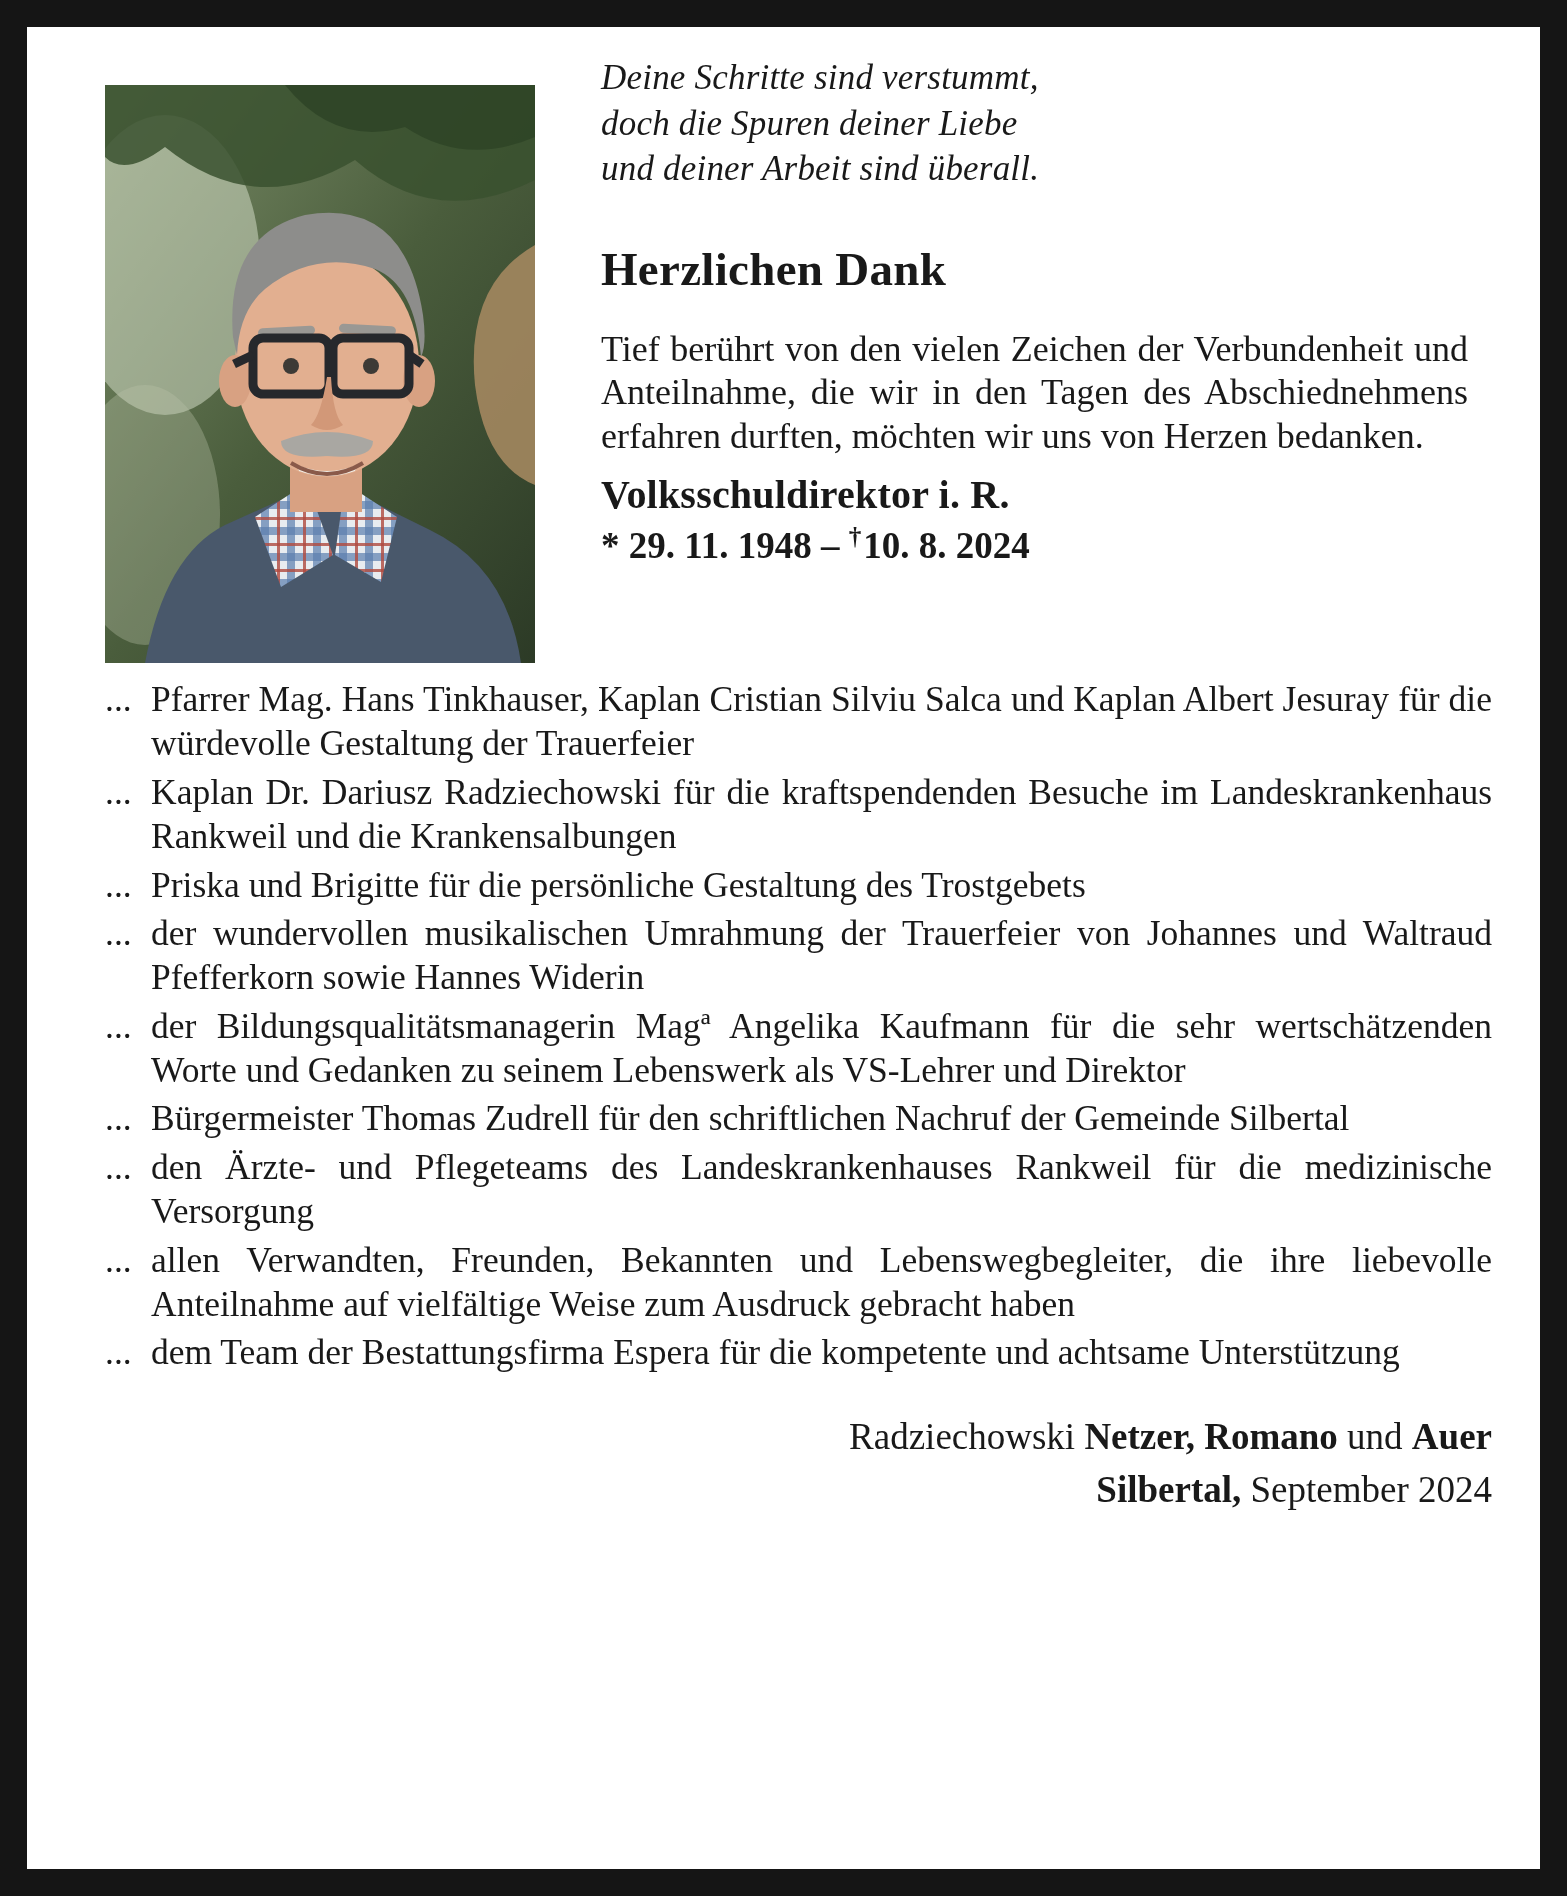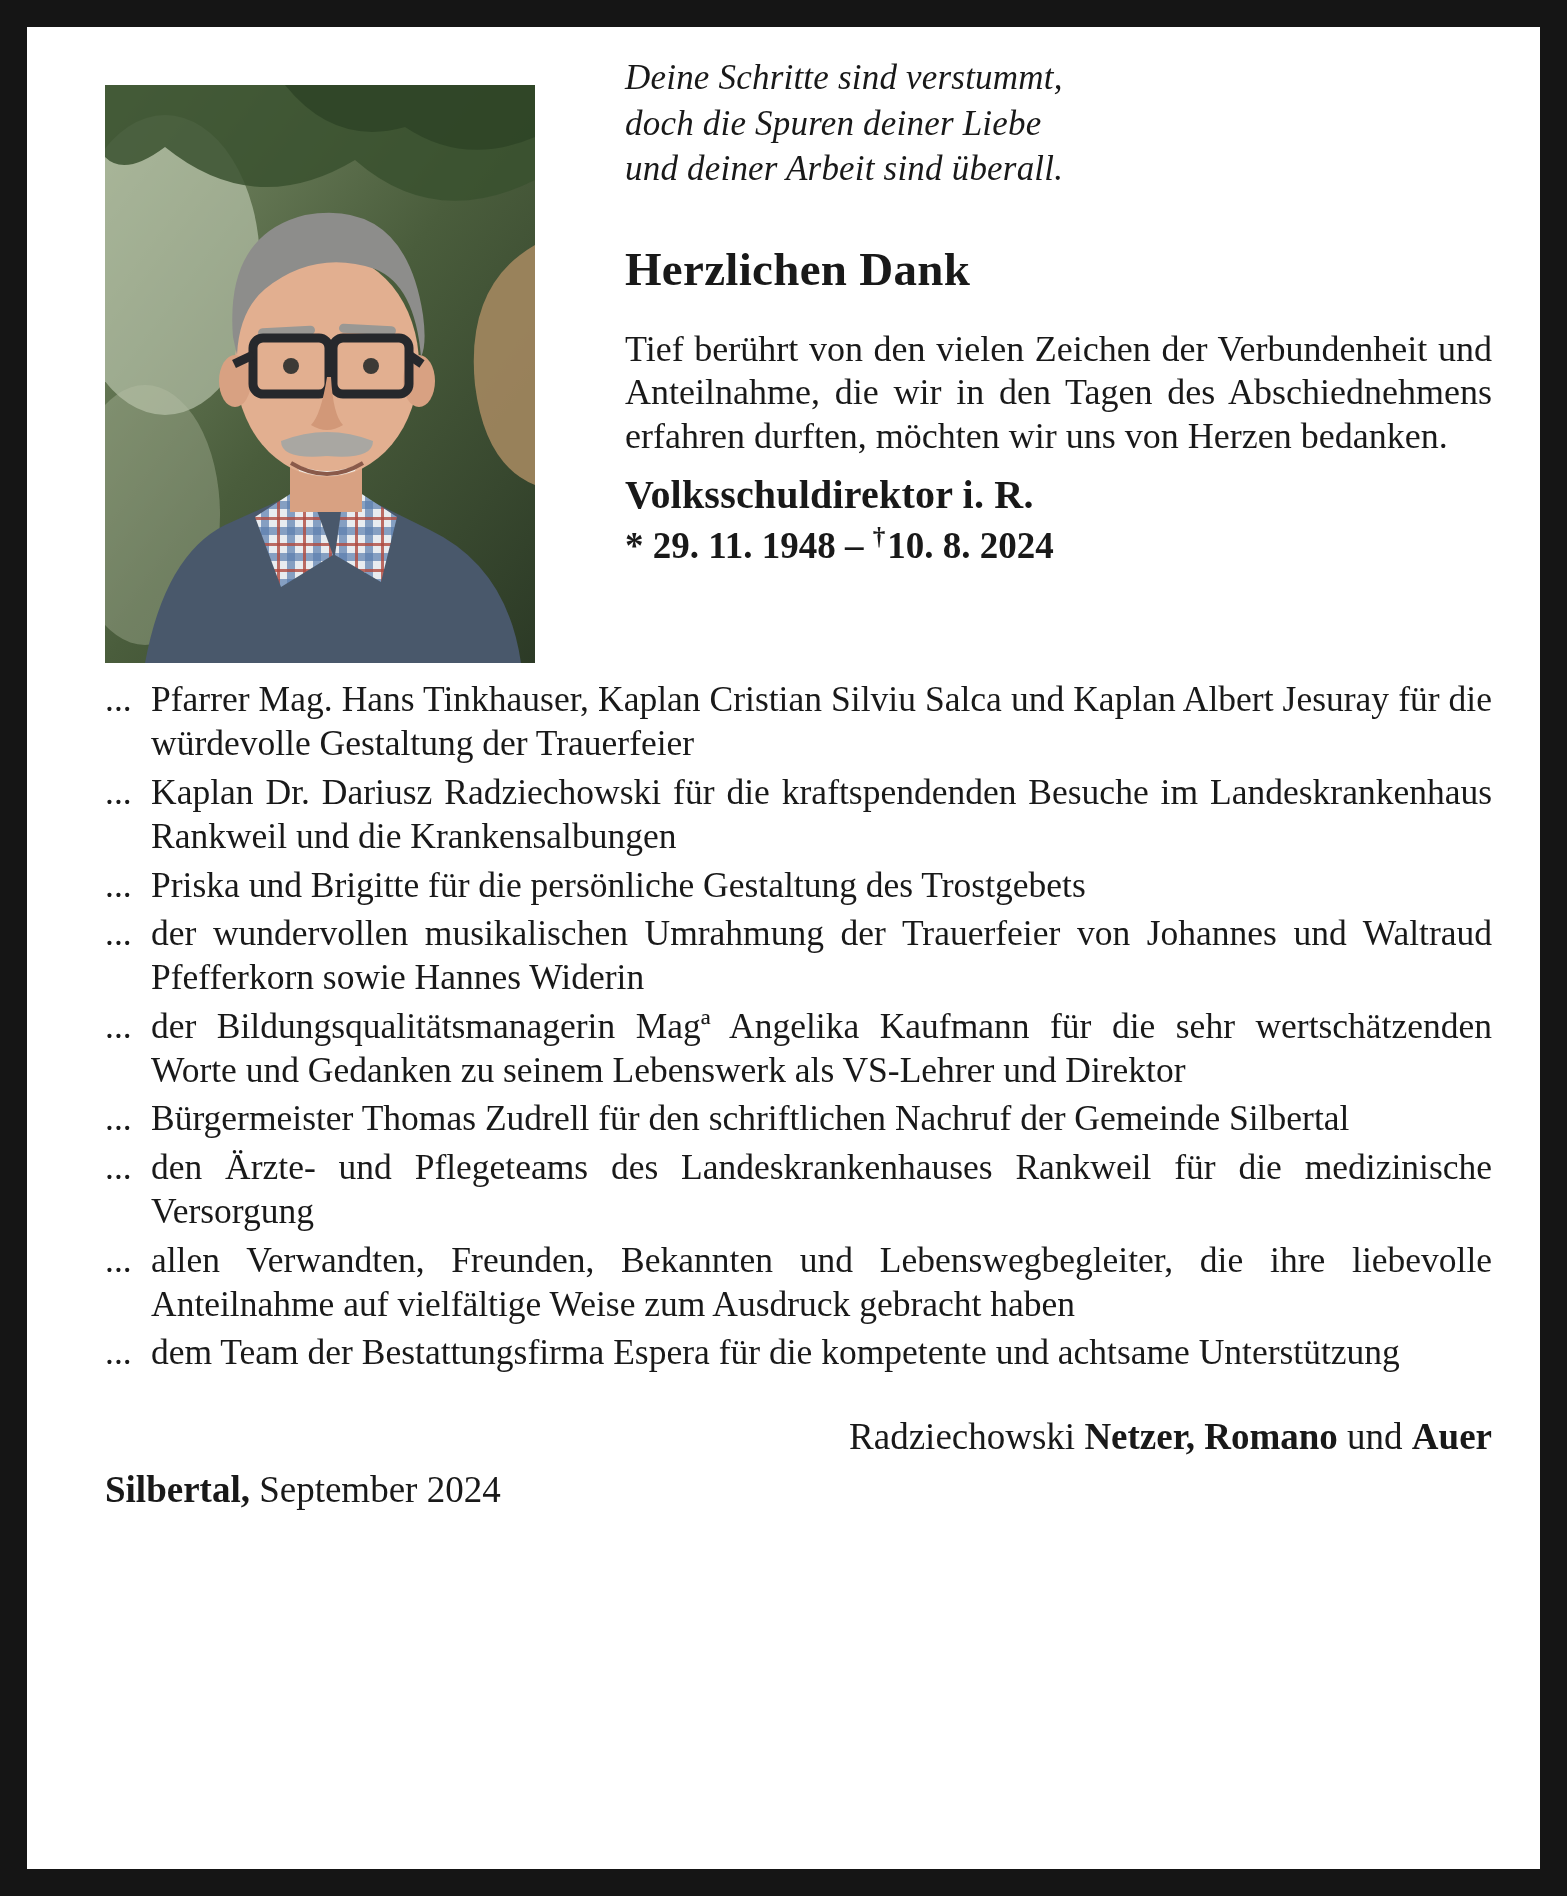--- a/index.html
+++ b/index.html
@@ -28,21 +28,21 @@
   }
   .photo-wrap {
     flex: 0 0 430px;
     width: 430px;
     height: 578px;
     margin-top: 30px;
     overflow: hidden;
     background: #3c4a31;
   }
   .right-col {
-    margin-left: 90px;
+    margin-left: 66px;
     width: 867px;
   }
   .quote {
     font-style: italic;
     font-size: 35px;
     line-height: 1.3;
     letter-spacing: 0.2px;
   }
   .dank {
     font-size: 47px;
@@ -103,20 +103,21 @@
     font-size: 37px;
     text-align: right;
     margin-top: 40px;
   }
   .closing b, .placeline b {
     font-weight: 700;
   }
   .placeline {
     font-size: 37px;
     margin-top: 10px;
+    text-align: right;
   }
 </style>
 </head>
 <body>
 
 <div class="card">
 
   <div class="top">
 
     <div class="photo-wrap">

